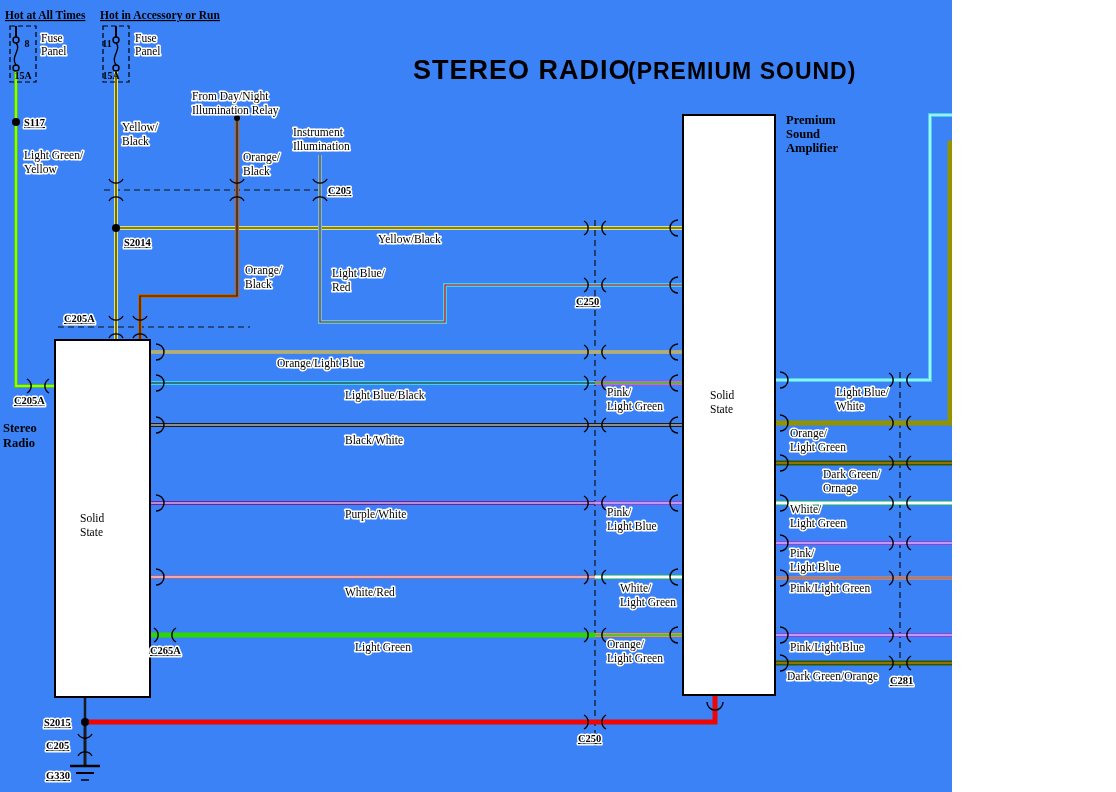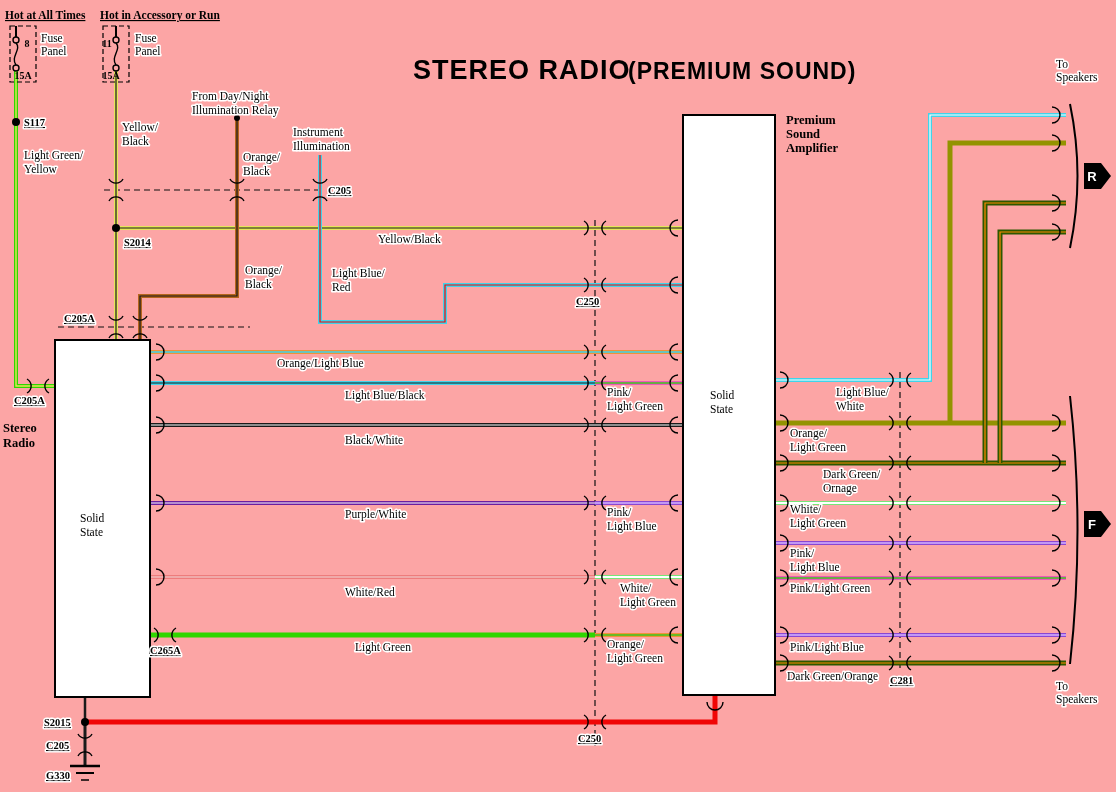--- a/index.html
+++ b/index.html
@@ -1,16 +1,16 @@
 <!DOCTYPE html>
 <html><head>
 <meta charset="utf-8">
 <style>
   html,body{margin:0;padding:0;background:#fff}
-  .stage{width:1116px;height:792px;background:#fca5a5;overflow:hidden}
+  .stage{width:952px;height:792px;background:#3b82f6;overflow:hidden}
   svg{display:block}
   .sym{fill:none;stroke:#000;stroke-width:1.4}
   .dash{fill:none;stroke:#111;stroke-width:1.2;stroke-dasharray:6 4}
   .box{fill:#fff;stroke:#000;stroke-width:2}
   .fusebox{fill:none;stroke:#000;stroke-width:1.2;stroke-dasharray:5 3}
   .wire{fill:none}
   text{font-family:"Liberation Serif",serif;fill:#000}
   .wl{font-size:11.5px;paint-order:stroke;stroke:#fff;stroke-width:3px;stroke-linejoin:round}
   .cl{font-size:10.5px;font-weight:bold;text-decoration:underline;paint-order:stroke;stroke:#fff;stroke-width:3px;stroke-linejoin:round}
   .hd{font-size:11.5px;font-weight:bold;text-decoration:underline}

